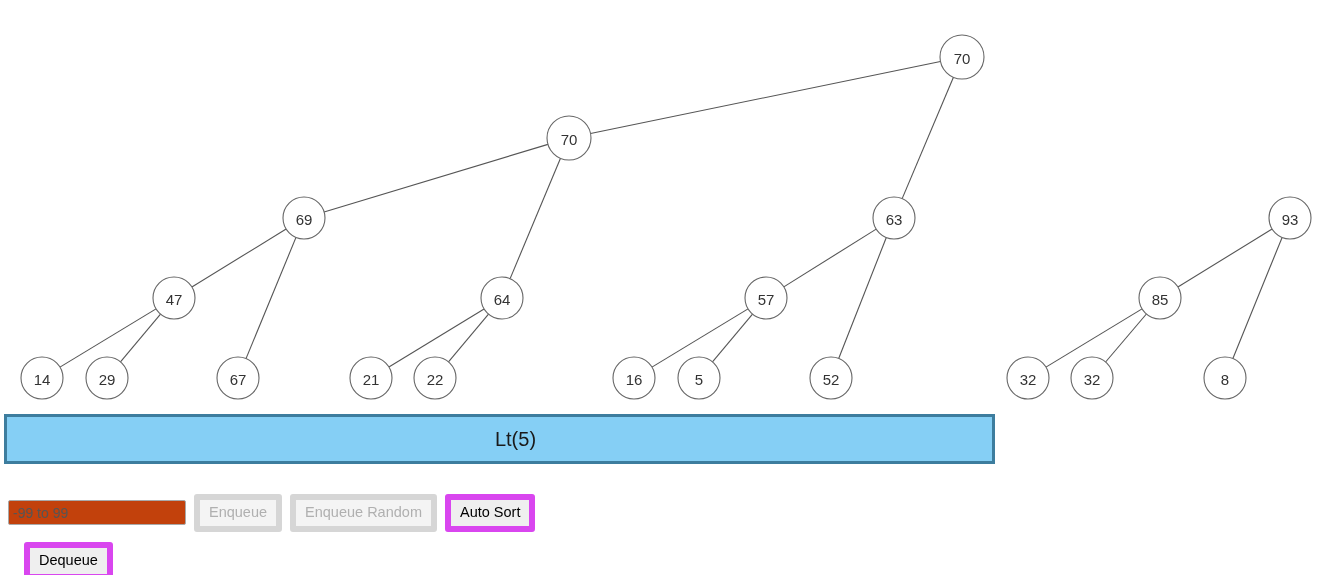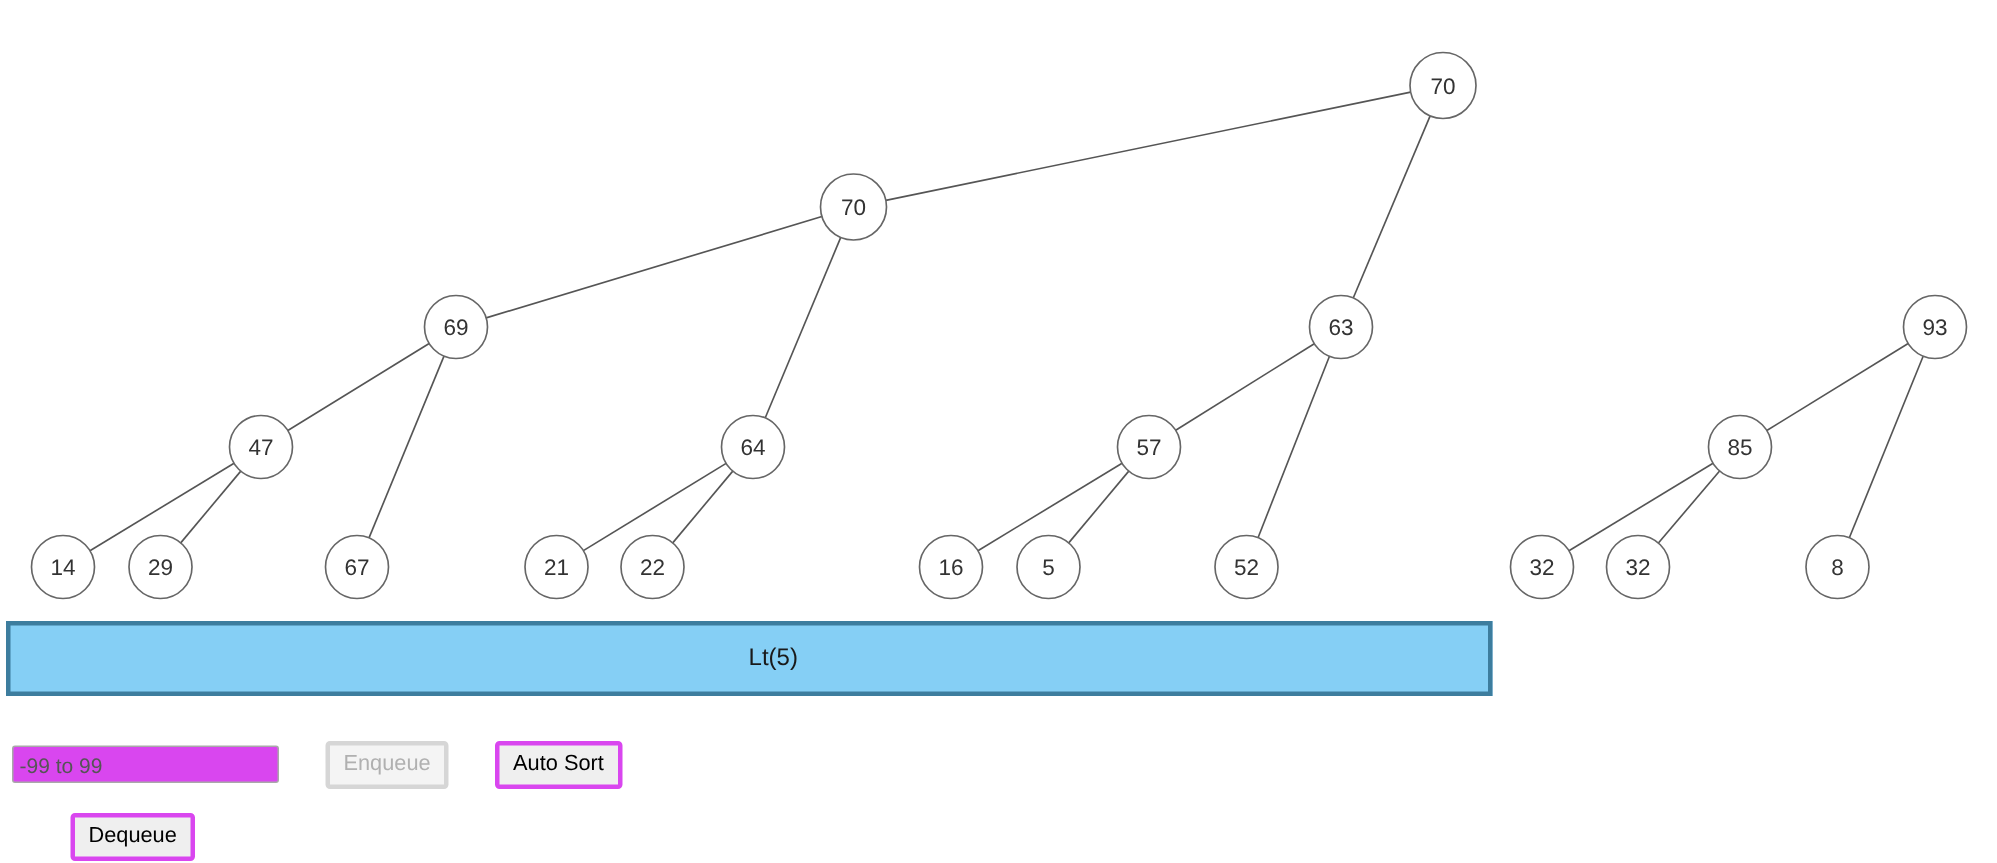--- a/index.html
+++ b/index.html
@@ -56,21 +56,21 @@
     width: 1323px;
     height: 50px;
     display: flex;
     box-sizing: border-box;
   }
   .segment {
     box-sizing: border-box;
     display: flex;
     align-items: center;
     justify-content: center;
-    font-size: 16px;
+    font-size: 20px;
     color: #1a1a1a;
     border-style: solid;
     border-width: 3px;
     height: 50px;
     overflow: hidden;
     white-space: nowrap;
     padding-left: 32px;
   }
   
   #controls-row {
@@ -83,39 +83,38 @@
   }
   #value-input {
     box-sizing: border-box;
     width: 178px;
     height: 25px;
     padding: 1px 4px;
     font-family: "Liberation Sans", sans-serif;
     font-size: 14px;
     color: #000;
     border: 1px solid #a9a9a9;
-    background: #d946ef;
+    background: #c2410c;
     border-radius: 2px;
   }
   #value-input::placeholder {
     color: #555555;
     opacity: 1;
   }
   .btn {
     box-sizing: border-box;
     font-family: "Liberation Sans", sans-serif;
     font-size: 14.5px;
     line-height: 1;
     padding: 5px 9px 6px 9px;
     background: #efefef;
-    border: 3px solid #d946ef;
+    border: 6px solid #d946ef;
     border-radius: 3px;
     color: #000000;
     cursor: pointer;
-    margin-left: 23px;
   }
   .btn.disabled {
     color: #b0b0b0;
     border-color: #d6d6d6;
     background: #f4f4f4;
     cursor: default;
   }
   #dequeue-row {
     position: absolute;
     left: 24px;
@@ -236,20 +235,21 @@
 
   <div id="segment-bar">
       <div class="segment" style="width: 991px; background: rgb(133, 207, 245); border-color: rgb(61, 125, 158);">
         <span>Lt(5)</span>
       </div>
     </div>
 
   <div id="controls-row">
     <input id="value-input" type="text" placeholder="-99 to 99" style="">
     <button class="btn disabled">Enqueue</button>
+    <button class="btn disabled">Enqueue Random</button>
     <button class="btn">Auto Sort</button>
   </div>
 
   <div id="dequeue-row">
     <button class="btn">Dequeue</button>
   </div>
 
 </div>
 
 </body></html>

